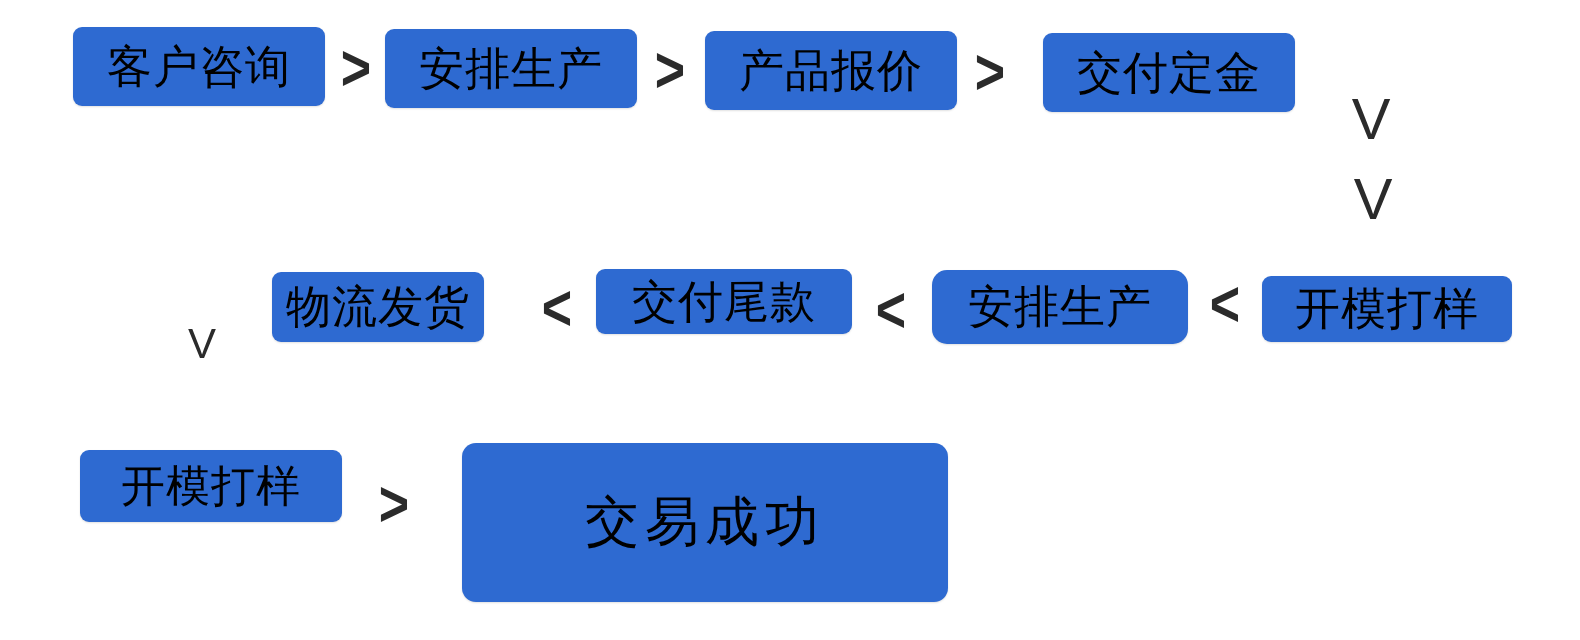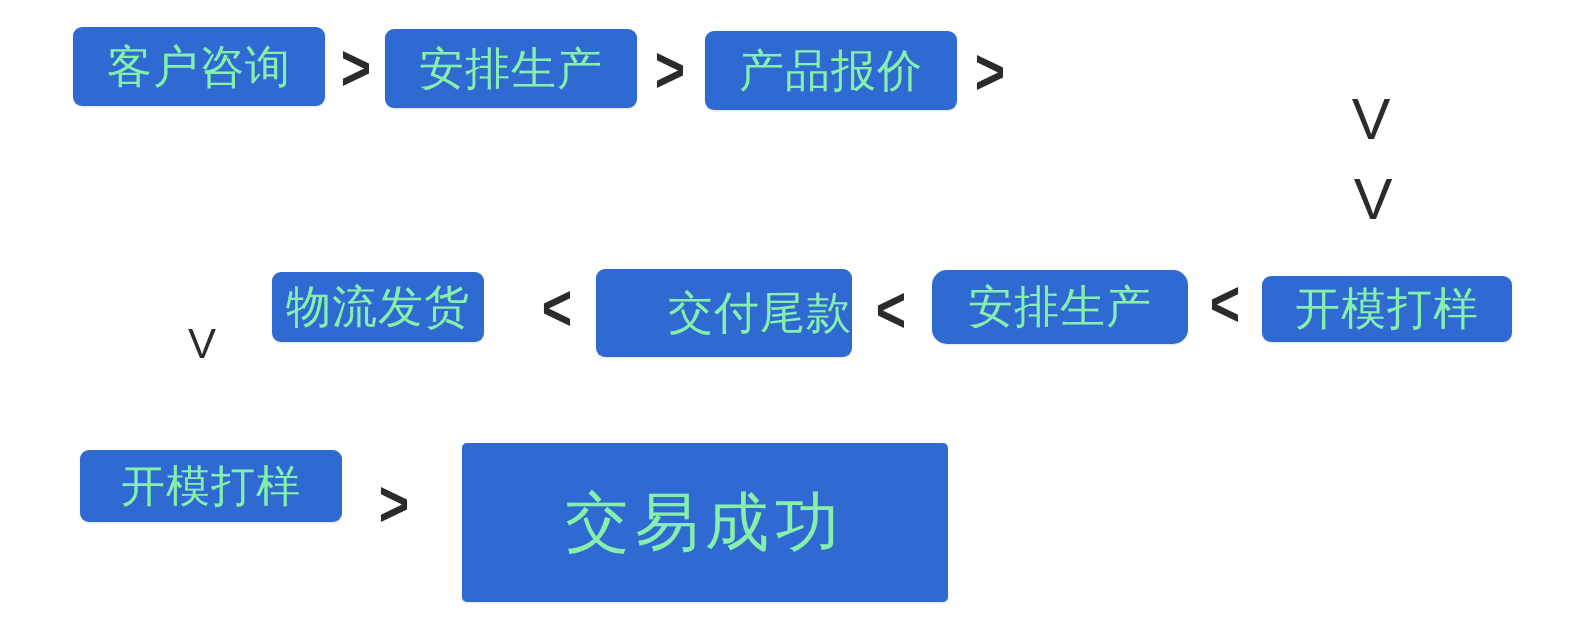--- a/index.html
+++ b/index.html
@@ -16,44 +16,44 @@
     width: 1580px;
     height: 640px;
     background: #ffffff;
     overflow: hidden;
   }
   .node {
     position: absolute;
     box-sizing: border-box;
     background: #2E6AD1;
     border-radius: 9px;
-    color: #86efac;
+    color: #000000;
     display: flex;
     align-items: center;
     justify-content: center;
     white-space: nowrap;
     letter-spacing: 1px;
     box-shadow: 0 1px 2px rgba(0,0,0,0.12);
   }
   .node.sans {
     font-family: "Liberation Sans", "DejaVu Sans", sans-serif;
     font-size: 45px;
     font-weight: 400;
   }
   .node.serif {
     font-family: "Liberation Serif", "DejaVu Serif", serif;
     font-size: 45px;
     font-weight: 400;
   }
   .node.serif-big {
     font-family: "Liberation Serif", "DejaVu Serif", serif;
-    font-size: 64px;
+    font-size: 54px;
     font-weight: 400;
     letter-spacing: 6px;
-    border-radius: 5px;
+    border-radius: 14px;
   }
   .chev {
     position: absolute;
     color: #2b2b2b;
     font-family: "Liberation Sans", "DejaVu Sans", sans-serif;
     font-weight: 700;
     line-height: 1;
     display: flex;
     align-items: center;
     justify-content: center;
@@ -93,38 +93,41 @@
   </div>
 
   <div class="chev chev-right" style="left:641px; top:38px; width:58px; height:62px;">&gt;</div>
 
   <div class="node sans" style="left:705px; top:31px; width:252px; height:79px;">
     <span>产品报价</span>
   </div>
 
   <div class="chev chev-right" style="left:961px; top:40px; width:58px; height:62px;">&gt;</div>
 
+  <div class="node sans" style="left:1043px; top:33px; width:252px; height:79px;">
+    <span>交付定金</span>
+  </div>
 
   <div class="chev chev-down" style="left:1340px; top:88px; width:62px; height:62px;">V</div>
 
   <div class="chev chev-down" style="left:1342px; top:168px; width:62px; height:62px;">V</div>
 
   <div class="node sans" style="left:1262px; top:276px; width:250px; height:66px;">
     <span>开模打样</span>
   </div>
 
   <div class="chev chev-left" style="left:1196px; top:272px; width:58px; height:62px;">&lt;</div>
 
   <div class="node sans" style="left:932px; top:270px; width:256px; height:74px;border-radius:15px;">
     <span>安排生产</span>
   </div>
 
   <div class="chev chev-left" style="left:862px; top:278px; width:58px; height:62px;">&lt;</div>
 
-  <div class="node sans" style="left:596px; top:269px; width:256px; height:88px;justify-content:flex-end;">
+  <div class="node sans" style="left:596px; top:269px; width:256px; height:65px;">
     <span>交付尾款</span>
   </div>
 
   <div class="chev chev-left" style="left:528px; top:276px; width:58px; height:62px;">&lt;</div>
 
   <div class="node sans" style="left:272px; top:272px; width:212px; height:70px;">
     <span>物流发货</span>
   </div>
 
   <div class="chev chev-down small" style="left:178px; top:318px; width:48px; height:52px;">V</div>

